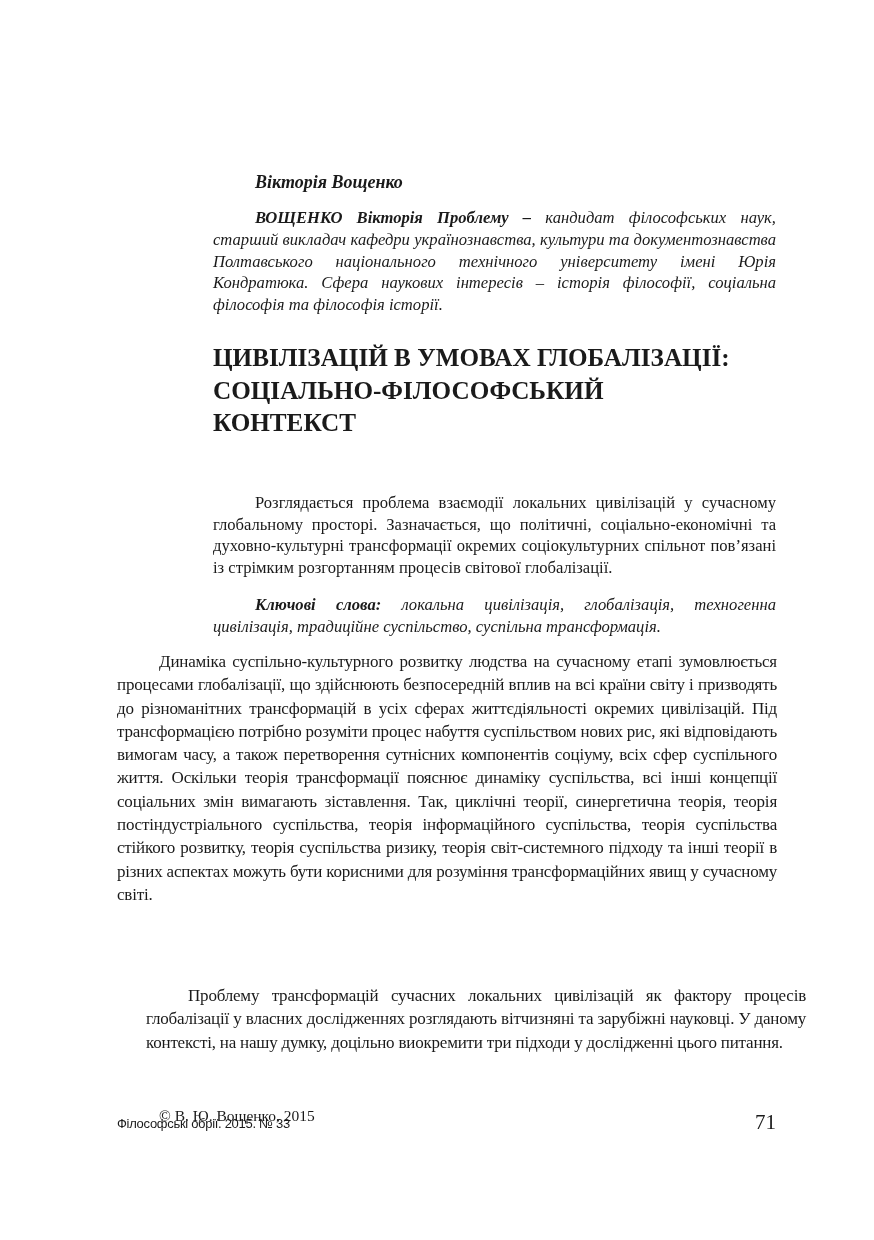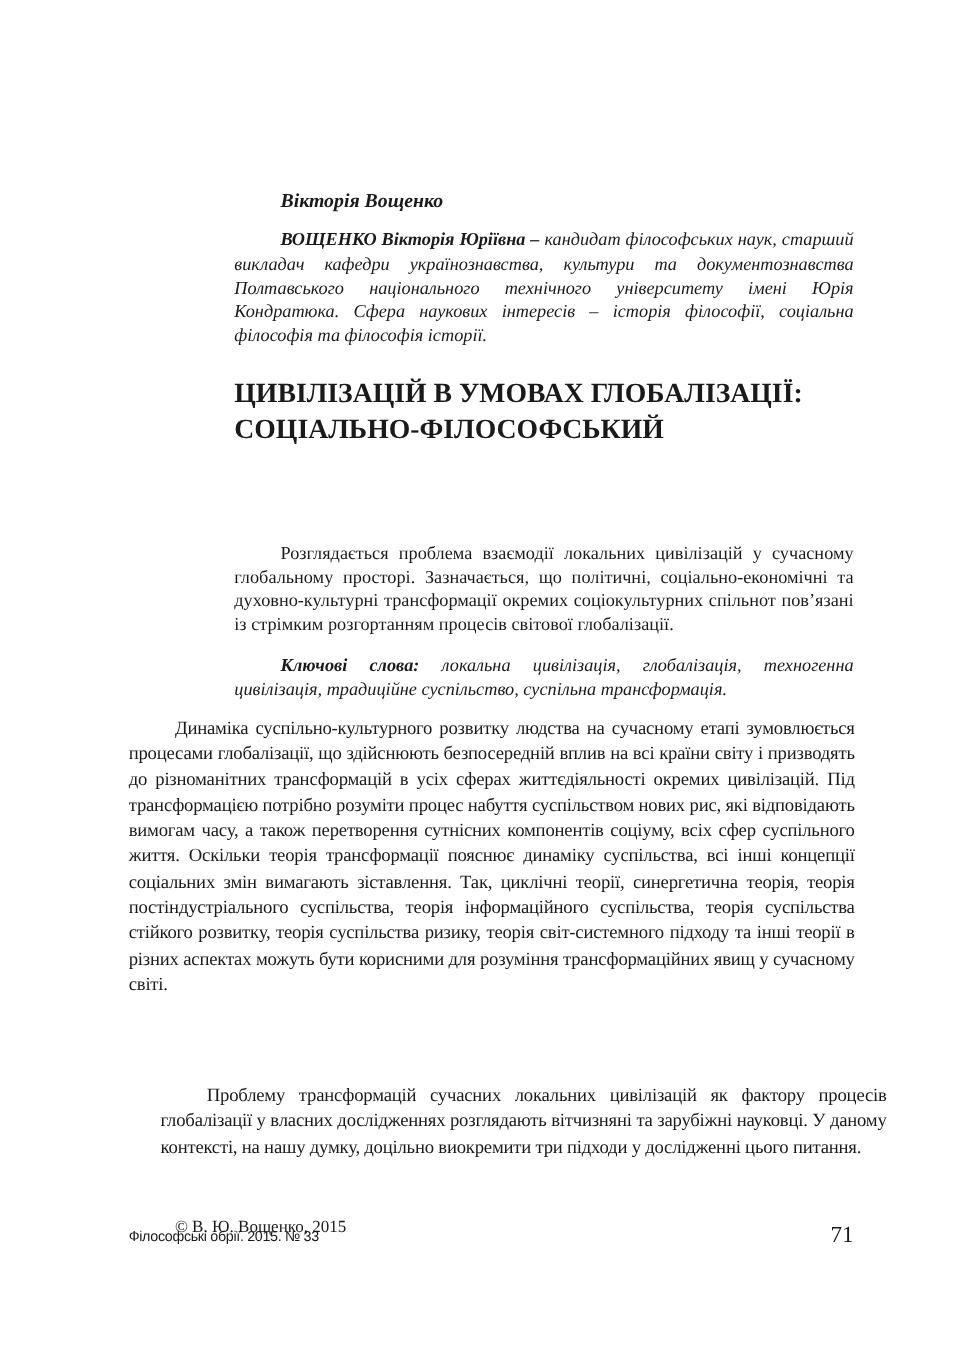--- a/index.html
+++ b/index.html
@@ -18,25 +18,26 @@
   .p2 { top: 984px; margin-left: 29px; }
   .copyright { left: 159px; top: 1081px; font-size: 15.5px; line-height: 22px; margin-top: 24px; }
   .footer-left { left: 117px; top: 1114px; font-family: "Liberation Sans", sans-serif; font-size: 13px; line-height: 20px; letter-spacing: -0.3px; }
   .page-num { left: 740px; top: 1108px; width: 36px; text-align: right; font-size: 21px; line-height: 28px; }
 </style>
 </head>
 <body>
 
 <div class="block author-line">Вікторія Вощенко</div>
 
-<div class="block bio"><b>ВОЩЕНКО Вікторія Юріївна –</b><span> кандидат філософських наук, старший викладач кафедри українознавства, культури та документознавства Полтавського національного технічного університету імені Юрія Кондратюка. Сфера наукових інтересів – історія філософії, соціальна філософія та філософія історії.</span></div>
+<div class="block bio"><b>ВОЩЕНКО Вікторія Проблему –</b><span> кандидат філософських наук, старший викладач кафедри українознавства, культури та документознавства Полтавського національного технічного університету імені Юрія Кондратюка. Сфера наукових інтересів – історія філософії, соціальна філософія та філософія історії.</span></div>
 
 <div class="block title">
   <div>ЦИВІЛІЗАЦІЙ В УМОВАХ ГЛОБАЛІЗАЦІЇ:</div>
   <div>СОЦІАЛЬНО-ФІЛОСОФСЬКИЙ</div>
+  <div>КОНТЕКСТ</div>
 </div>
 
 <div class="block abstract">Розглядається проблема взаємодії локальних цивілізацій у сучасному глобальному просторі. Зазначається, що політичні, соціально-економічні та духовно-культурні трансформації окремих соціокультурних спільнот пов’язані із стрімким розгортанням процесів світової глобалізації.</div>
 
 <div class="block keywords"><b>Ключові слова:</b><span> локальна цивілізація, глобалізація, техногенна цивілізація, традиційне суспільство, суспільна трансформація.</span></div>
 
 <div class="block body-text p1">Динаміка суспільно-культурного розвитку людства на сучасному етапі зумовлюється процесами глобалізації, що здійснюють безпосередній вплив на всі країни світу і призводять до різноманітних трансформацій в усіх сферах життєдіяльності окремих цивілізацій. Під трансформацією потрібно розуміти процес набуття суспільством нових рис, які відповідають вимогам часу, а також перетворення сутнісних компонентів соціуму, всіх сфер суспільного життя. Оскільки теорія трансформації пояснює динаміку суспільства, всі інші концепції соціальних змін вимагають зіставлення. Так, циклічні теорії, синергетична теорія, теорія постіндустріального суспільства, теорія інформаційного суспільства, теорія суспільства стійкого розвитку, теорія суспільства ризику, теорія світ-системного підходу та інші теорії в різних аспектах можуть бути корисними для розуміння трансформаційних явищ у сучасному світі.</div>
 
 <div class="block body-text p2">Проблему трансформацій сучасних локальних цивілізацій як фактору процесів глобалізації у власних дослідженнях розглядають вітчизняні та зарубіжні науковці. У даному контексті, на нашу думку, доцільно виокремити три підходи у дослідженні цього питання.</div>
 

